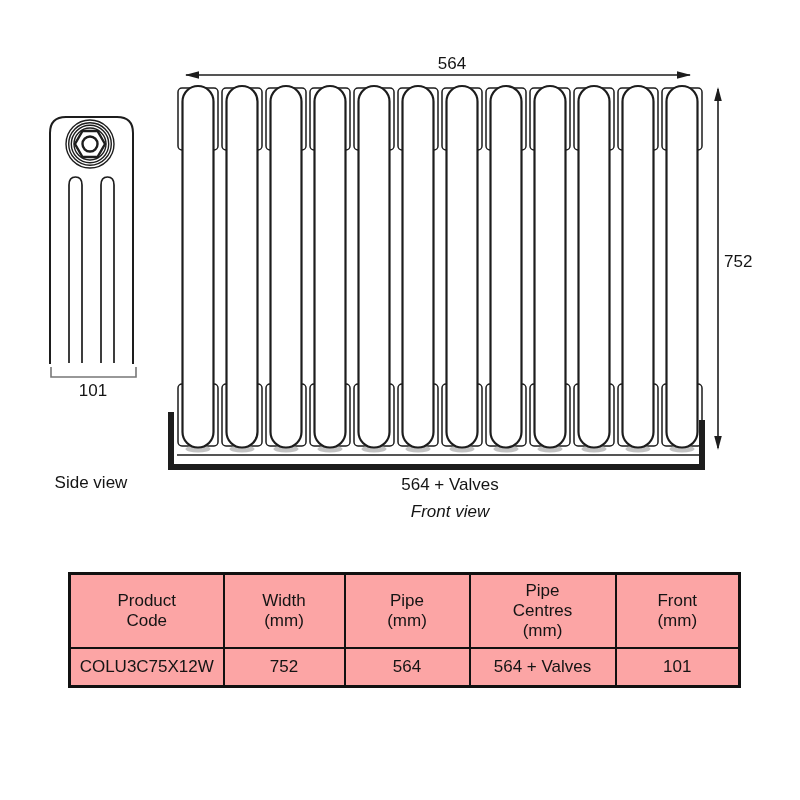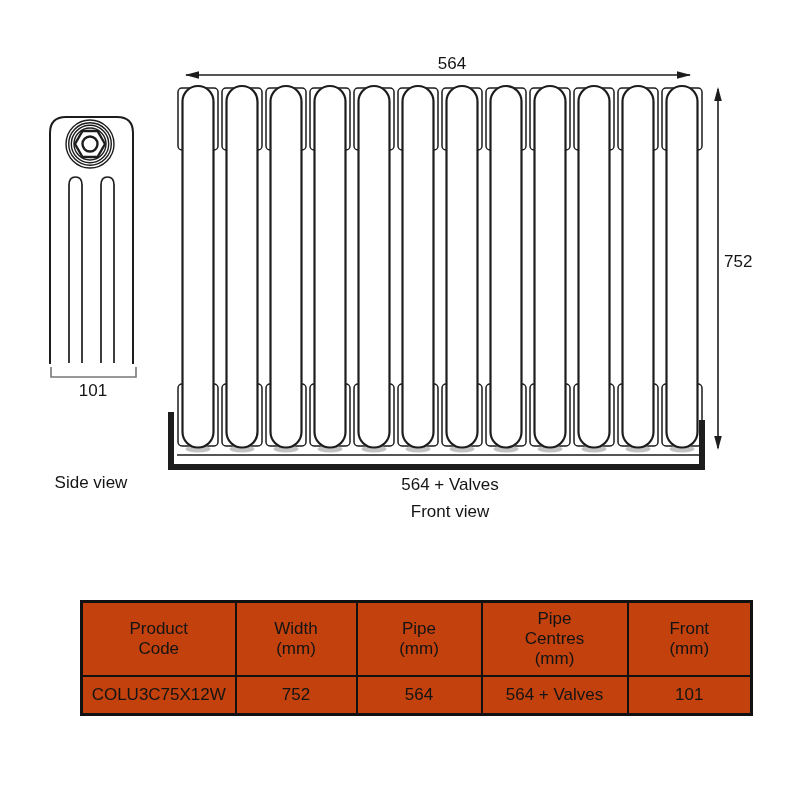--- a/index.html
+++ b/index.html
@@ -2,23 +2,23 @@
 <html><head>
 <meta charset="utf-8">
 <style>
   html,body{margin:0;padding:0;background:#fff;}
   body{width:800px;height:800px;position:relative;overflow:hidden;
        font-family:"Liberation Sans", sans-serif;color:#111;}
   #diagram-svg{position:absolute;left:0;top:0;}
   .lbl{position:absolute;font-size:17px;line-height:1.15;color:#141414;
        text-align:center;white-space:nowrap;}
   .lbl.left{text-align:left;}
-  #spec-table{position:absolute;left:80px;top:572px;width:670px;
-      border-collapse:collapse;table-layout:fixed;background:#c2410c;
-      border:3px solid #111;margin-top:28px;}
+  #spec-table{position:absolute;left:68px;top:572px;width:670px;
+      border-collapse:collapse;table-layout:fixed;background:#fca5a5;
+      border:3px solid #111;}
   #spec-table th,#spec-table td{
       border:2px solid #111;font-weight:normal;font-size:17px;
       text-align:center;vertical-align:middle;white-space:pre-line;
       padding:0;color:#141414;}
   #spec-table thead tr{height:74px;}
   #spec-table tbody tr{height:39px;}
 </style>
 </head>
 <body>
 
@@ -97,21 +97,21 @@
       <rect x="168" y="464" width="537" height="6" fill="#1d1d1d"></rect>
       <rect x="699" y="420" width="6" height="50" fill="#1d1d1d"></rect>
     </g>
   </svg>
 
 <div class="lbl" style="left:422px;top:54px;width:60px;">564</div>
 <div class="lbl left" style="left:724px;top:252px;width:50px;">752</div>
 <div class="lbl" style="left:63px;top:381px;width:60px;">101</div>
 <div class="lbl" style="left:21px;top:437px;width:140px;margin-top:36px;">Side view</div>
 <div class="lbl" style="left:360px;top:475px;width:180px;">564 + Valves</div>
-<div class="lbl" style="left:360px;top:502px;width:180px;">Front view</div>
+<div class="lbl" style="left:360px;top:502px;width:180px;font-style:italic;">Front view</div>
 
 <table id="spec-table">
   <colgroup>
     <col style="width:154px">
       <col style="width:121px">
       <col style="width:125px">
     <col style="width:146px">
       <col style="width:124px">
   </colgroup>
   <thead>

